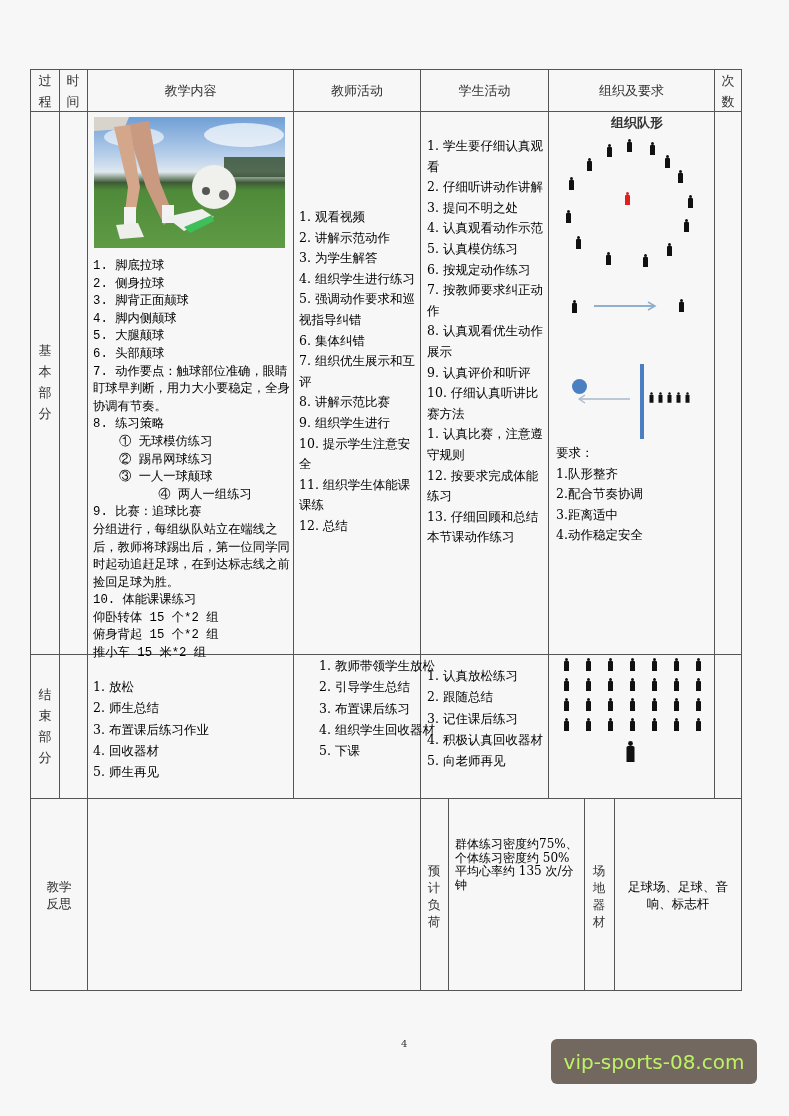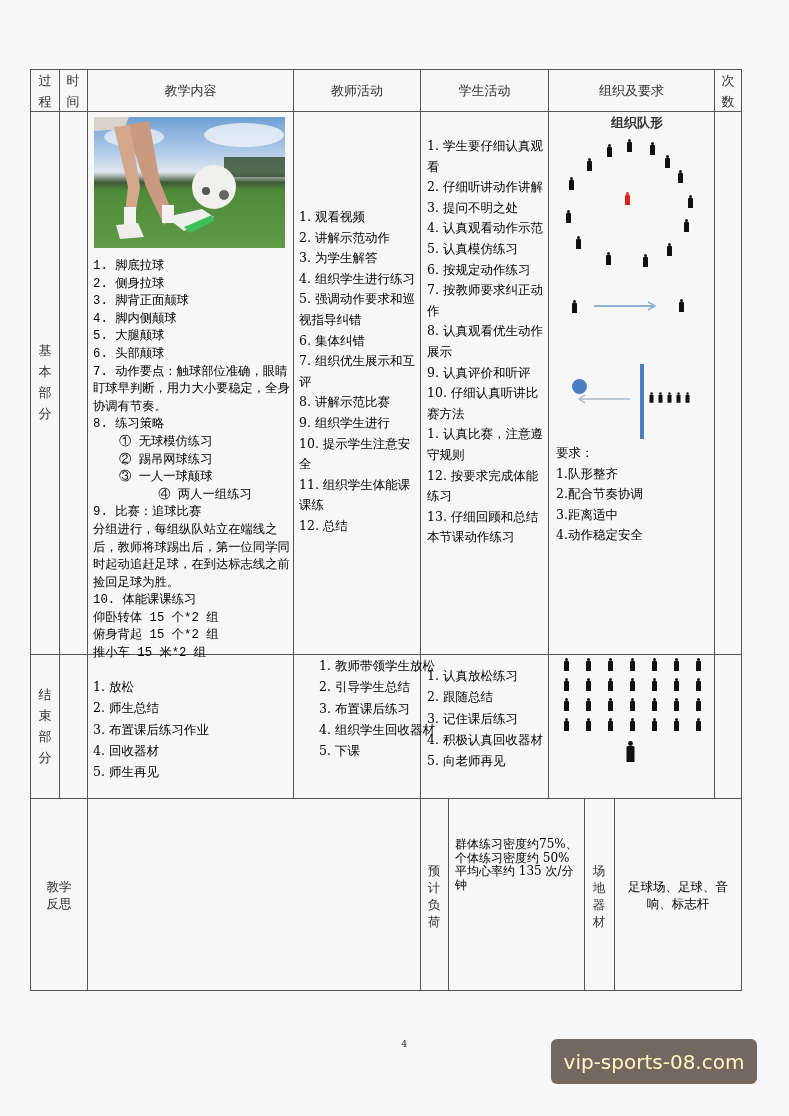--- a/index.html
+++ b/index.html
@@ -15,21 +15,21 @@
   .hdr { position:absolute; font-size:13px; text-align:center; color:#333; }
   .vert { position:absolute; font-size:13px; line-height:21px; text-align:center; color:#333; width:20px; }
   .photo { position:absolute; left:94px; top:117px; width:191px; height:131px; overflow:hidden;
            background:linear-gradient(#6f9fd6 0%, #b9d0ea 30%, #dfe8ee 42%, #3f5a37 50%, #4f8a3a 56%, #5f9a45 100%); }
   .person { position:absolute; width:5px; height:13px; }
   .person .hd { position:absolute; left:1px; top:0; width:3px; height:3px; border-radius:50%; background:#111; }
   .person .bd { position:absolute; left:0; top:3px; width:5px; height:10px; background:#111; border-radius:1px 1px 0 0; }
   .person.red .hd, .person.red .bd { background:#e0201c; }
   .watermark {
     position:absolute; left:551px; top:1039px; width:206px; height:45px; border-radius:6px;
-    background:#726860; color:#fef9c3; font-family:"DejaVu Sans", sans-serif; font-size:20px;
+    background:#726860; color:#bef264; font-family:"DejaVu Sans", sans-serif; font-size:20px;
     display:flex; align-items:center; justify-content:center;text-align:right;
   }
   .pagenum { position:absolute; left:401px; top:1038px; font-size:10px; color:#333; }
 </style>
 </head>
 <body>
 
 <div>
 
   <div class="line h" style="left:30px;top:69px;width:712px;"></div>

